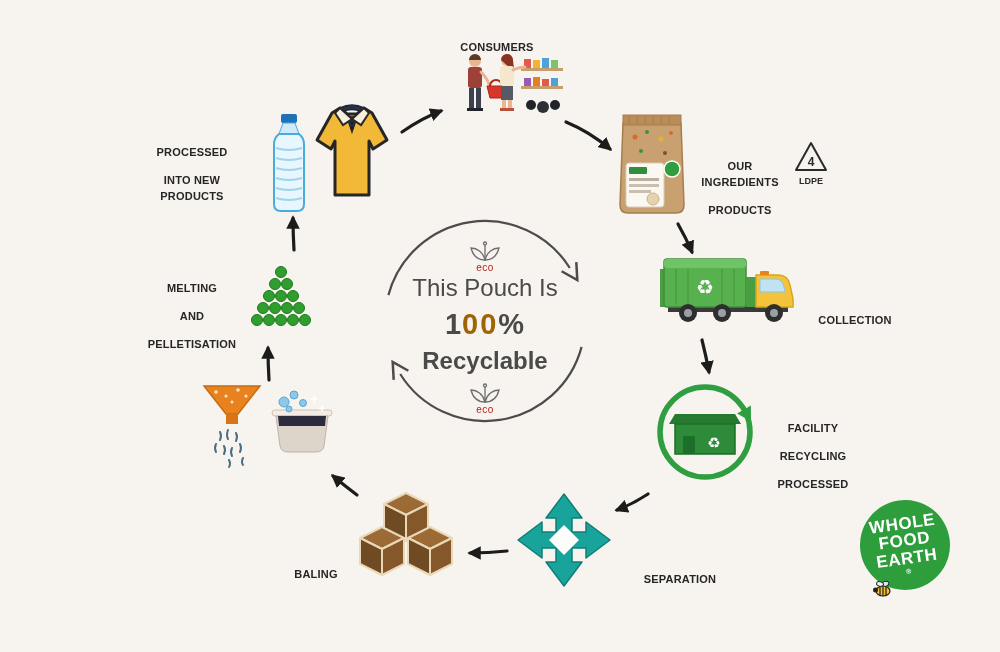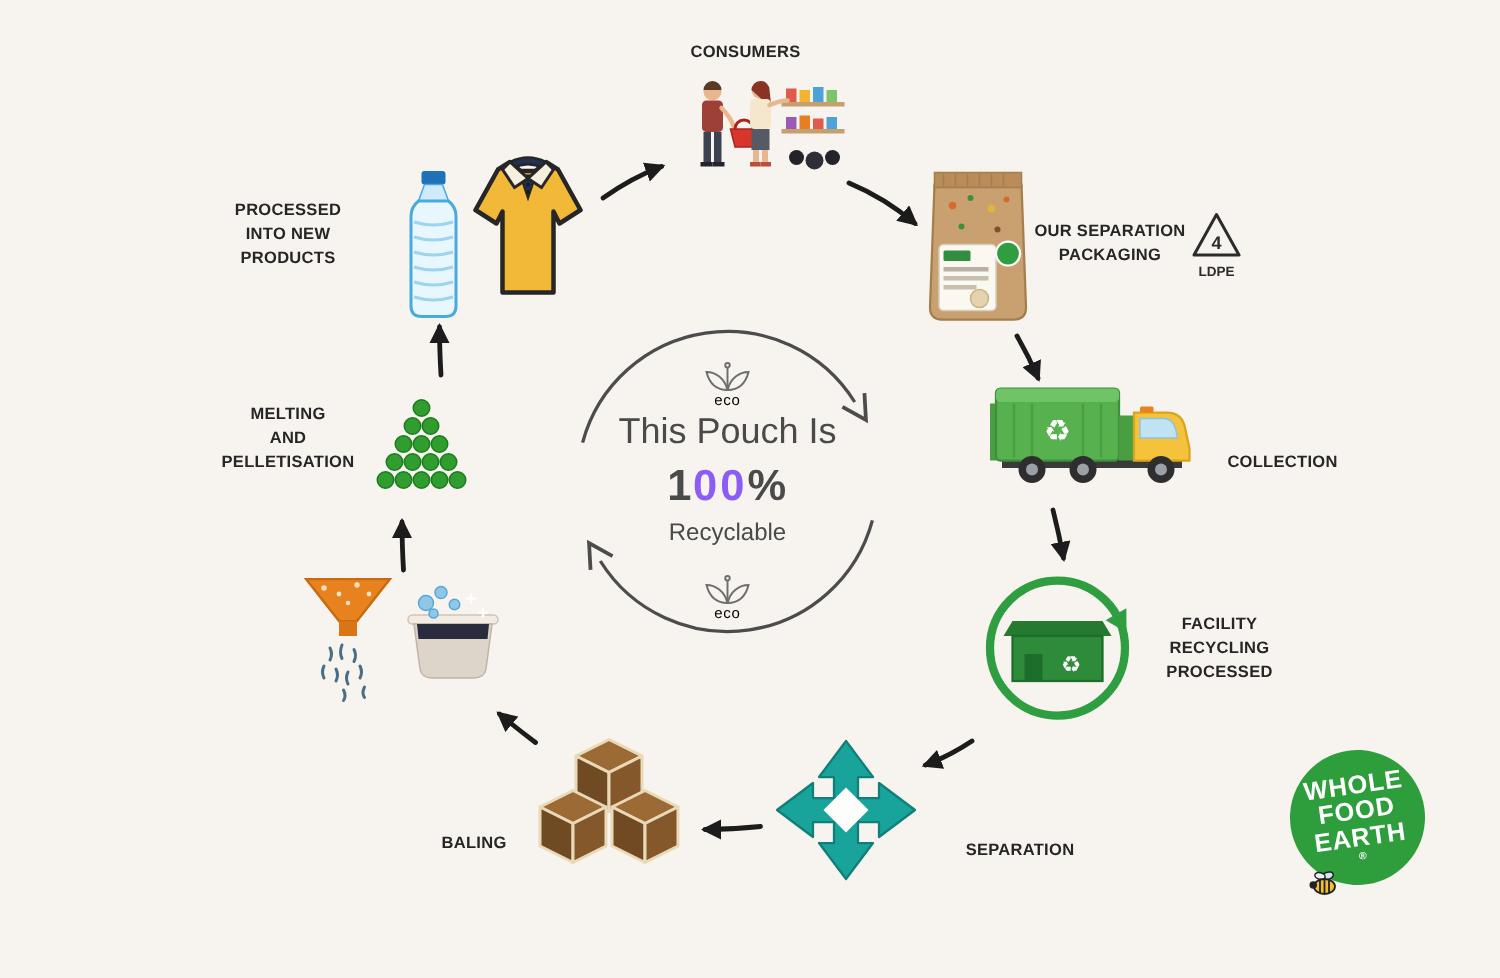--- a/index.html
+++ b/index.html
@@ -3,27 +3,27 @@
 <meta charset="utf-8">
 <style>
   * { margin:0; padding:0; box-sizing:border-box; }
   html,body { background:#ffffff; font-family:"Liberation Sans", sans-serif; }
   .canvas { position:relative; width:1000px; height:652px; background:#f7f3ee; overflow:hidden; }
   .abs { position:absolute; }
   svg { display:block; overflow:visible; }
   .overlay { position:absolute; left:0; top:0; pointer-events:none; }
   .stage-label { position:absolute; font-size:11px; font-weight:700; color:#262626;
                  text-align:center; line-height:1.45; letter-spacing:.2px; }
-  .stage-label span { display:block; }
+  .stage-label span { display:block;margin-top:12px; }
   .center-text { position:absolute; left:385px; top:274px; width:200px; text-align:center; color:#4a4a4a; }
   .center-line1 { font-size:24px; }
   .center-num { font-size:29px; font-weight:700; margin-top:6px; letter-spacing:1px; color:#4a4a4a; }
-  .center-num .green { color:#8b5cf6; letter-spacing:2px;margin-top:24px; }
-  .center-line3 { font-size:16px; margin-top:6px; }
-  .eco { position:absolute; width:46px; text-align:center; color:#000000; }
+  .center-num .green { color:#a16207; letter-spacing:2px;margin-top:24px; }
+  .center-line3 { font-size:24px; margin-top:6px;font-weight:bold; }
+  .eco { position:absolute; width:46px; text-align:center; color:#b91c1c; }
   .eco svg { margin:0 auto; }
   .eco-word { font-size:10px; display:block; letter-spacing:.5px; }
   .logo { position:absolute; left:860px; top:500px; width:90px; height:90px; background:#2e9e3c;
           border-radius:50%; display:flex; align-items:center; justify-content:center;
           transform:rotate(-8deg); }
   .logo-text { color:#ffffff; font-weight:700; text-align:center; font-size:17px;
                line-height:1.05; letter-spacing:.6px; }
   .logo-text span { display:block; }
   .reg { font-size:7px; vertical-align:super; letter-spacing:0; }
   .recy-glyph { font-family:"DejaVu Sans", sans-serif; }
@@ -150,22 +150,22 @@
     <circle cx="52" cy="46" r="2" fill="#7a5230"></circle>
     <rect x="13" y="56" width="38" height="44" rx="3" fill="#fbf8f2" stroke="#d8cdbc"></rect>
     <rect x="16" y="60" width="18" height="7" rx="1" fill="#2f8f3f"></rect>
     <rect x="16" y="71" width="30" height="3" fill="#b9b0a2"></rect>
     <rect x="16" y="77" width="30" height="3" fill="#c8bfb0"></rect>
     <rect x="16" y="83" width="22" height="3" fill="#c8bfb0"></rect>
     <circle cx="40" cy="92" r="6" fill="#e4d3ae" stroke="#c9b585"></circle>
     <circle cx="59" cy="62" r="8" fill="#2f9e41" stroke="#ffffff" stroke-width="1.5"></circle>
   </svg>
   <div class="stage-label" style="left:688px;top:147px;width:104px">
-    <span>OUR SEPARATION</span>
-    <span>PACKAGING</span>
+    <span>OUR INGREDIENTS</span>
+    <span>PRODUCTS</span>
   </div>
   <svg class="abs" style="left:793px;top:139px" width="36" height="50" viewBox="0 0 36 50">
     <path d="M18,4 L33,31 L3,31 Z" fill="none" stroke="#2b2b2b" stroke-width="2" stroke-linejoin="round"></path>
     <text x="18" y="27" text-anchor="middle" font-size="12" font-weight="bold" fill="#2b2b2b">4</text>
     <text x="18" y="45" text-anchor="middle" font-size="9" font-weight="bold" fill="#2b2b2b">LDPE</text>
   </svg>
 
   <svg class="abs" style="left:660px;top:247px" width="140" height="86" viewBox="0 0 140 86">
     <rect x="8" y="58" width="120" height="7" fill="#3a3a3a"></rect>
     <rect x="0" y="22" width="6" height="38" fill="#4a9e42"></rect>

